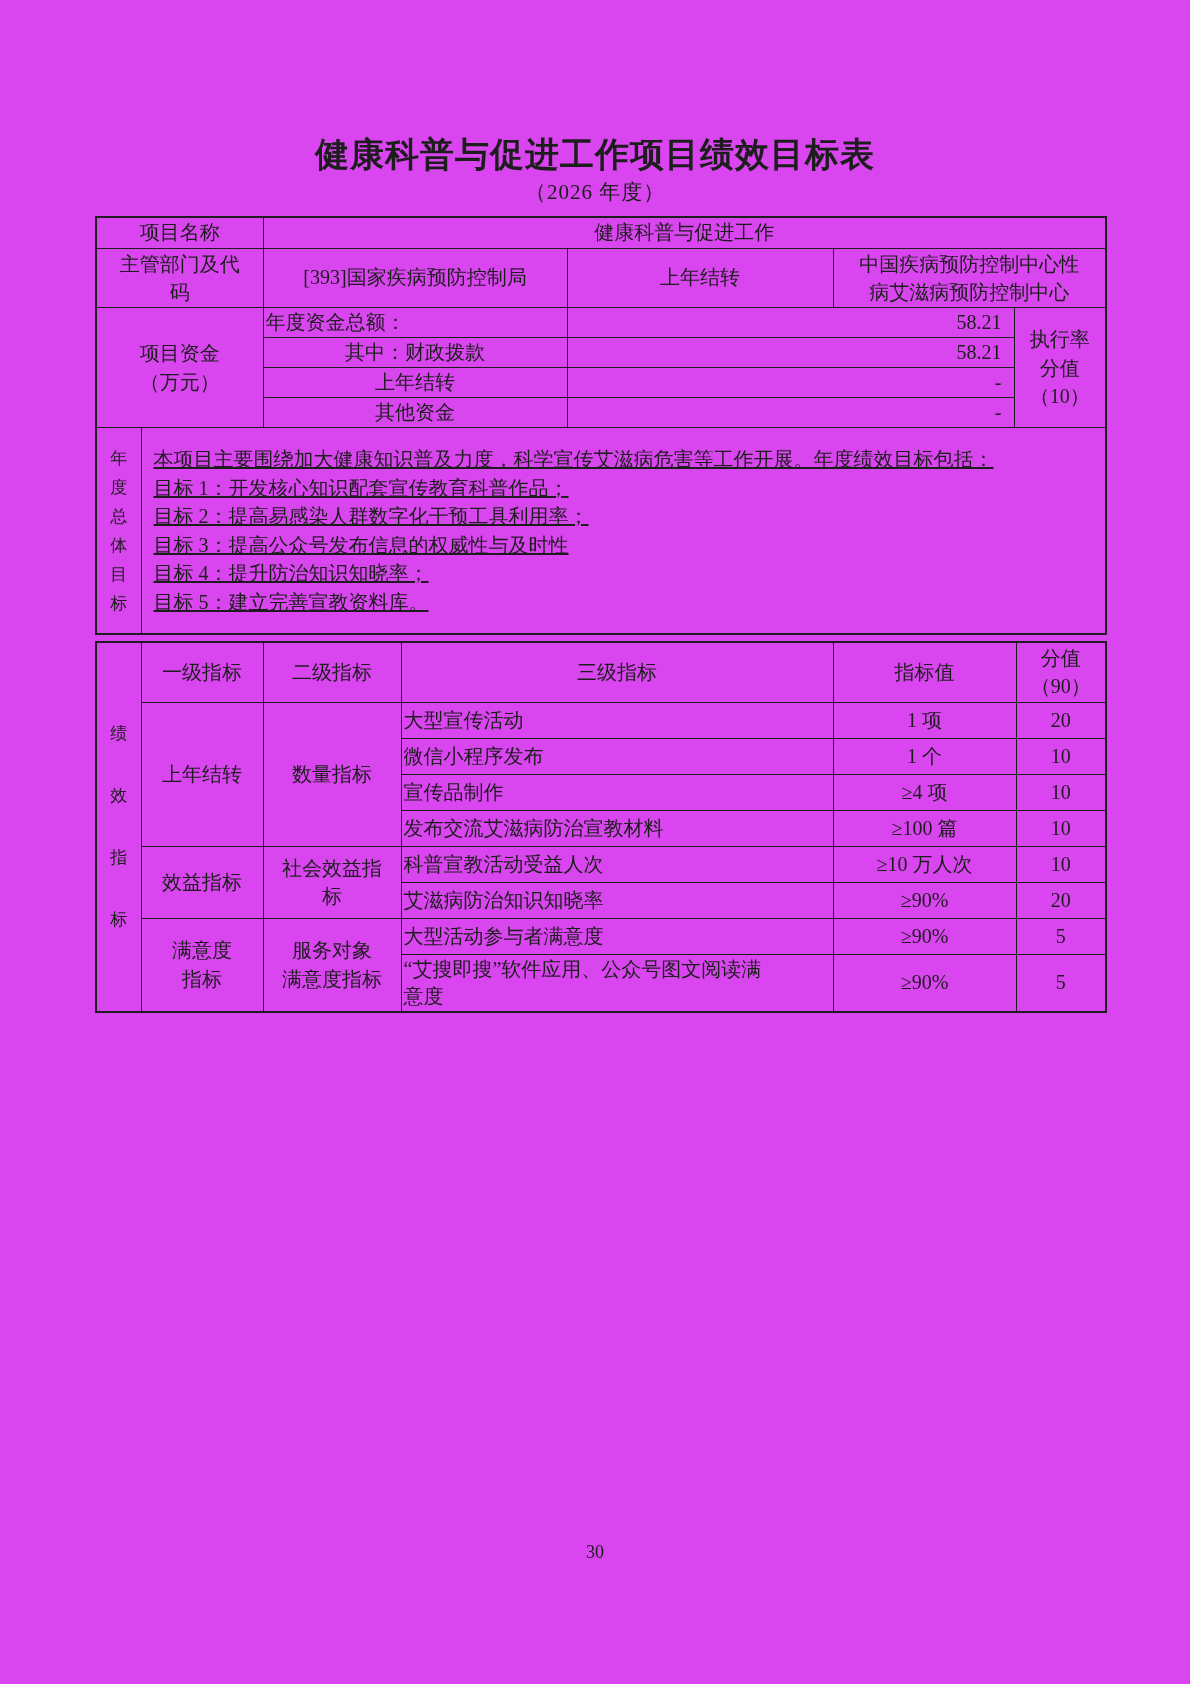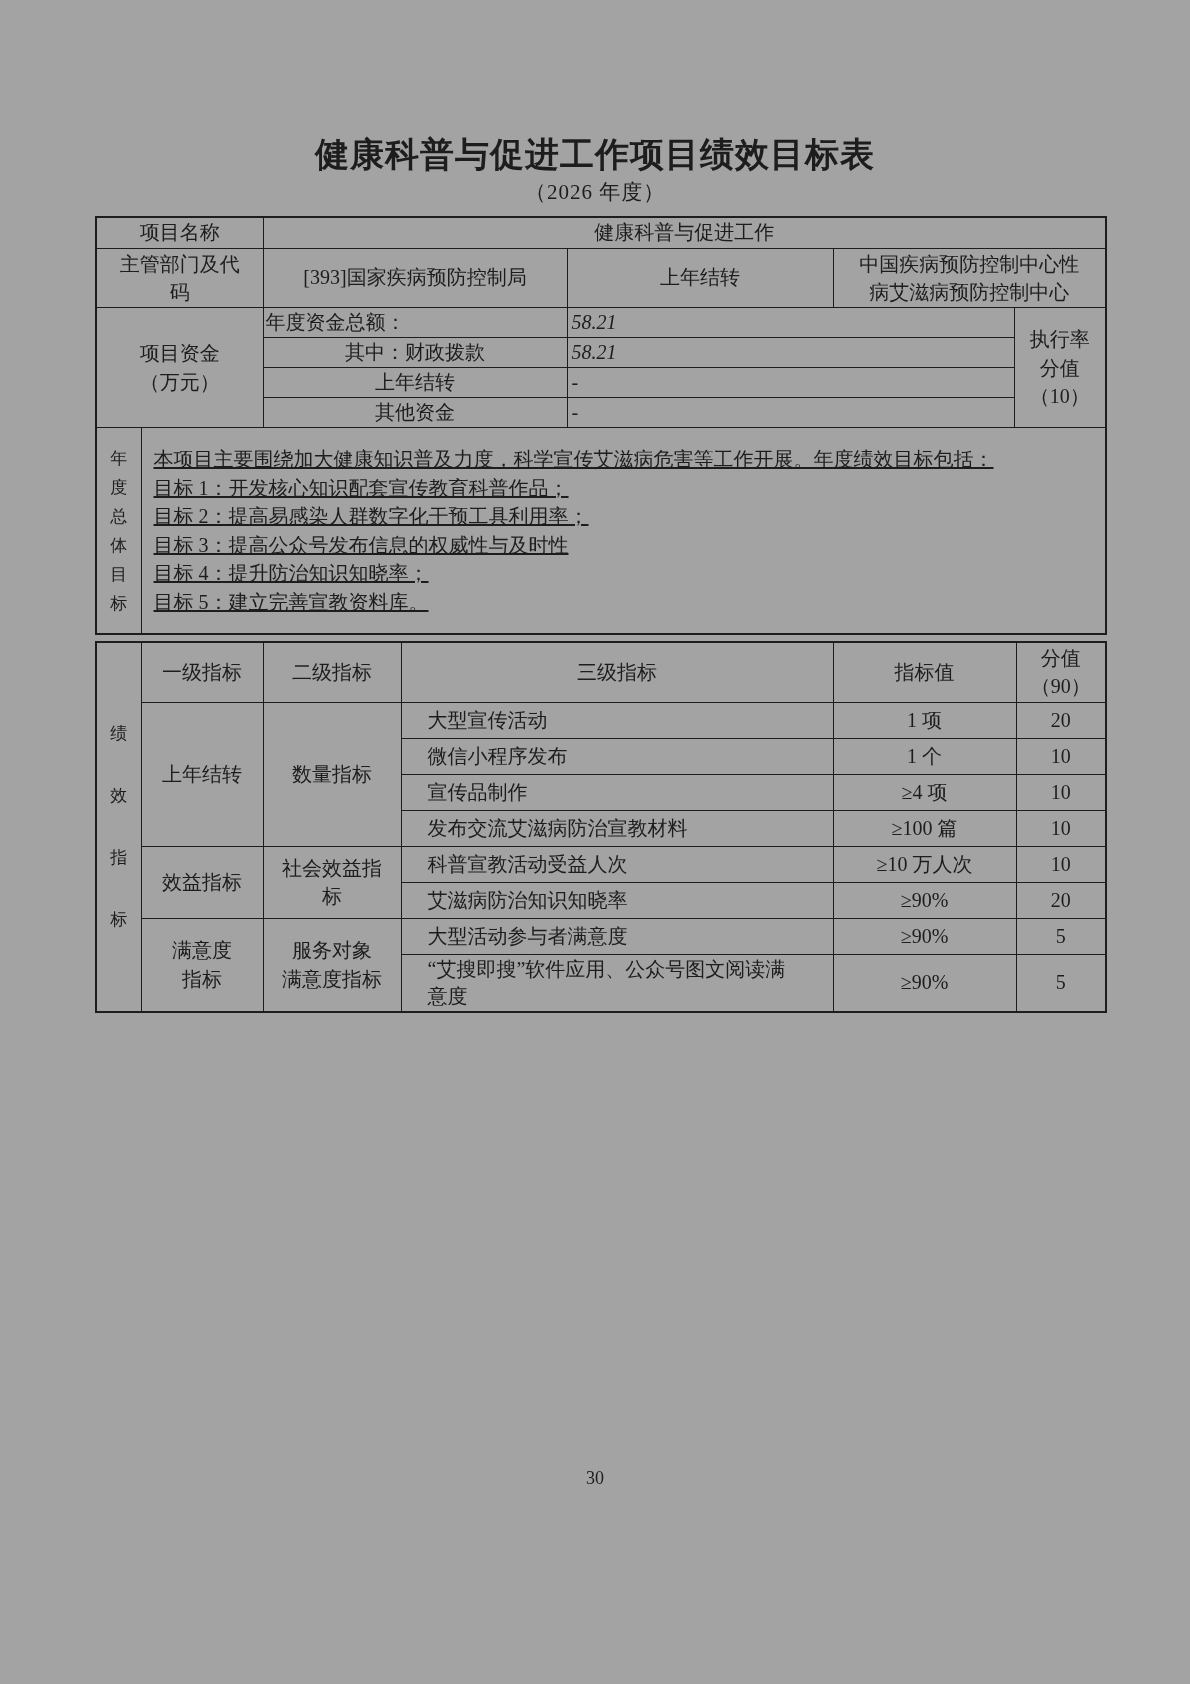--- a/index.html
+++ b/index.html
@@ -3,21 +3,21 @@
 <meta charset="utf-8">
 <style>
   * { margin: 0; padding: 0; box-sizing: border-box; }
   html, body { background: #e8e8e8; }
   body { font-family: "Liberation Serif", "DejaVu Serif", serif; color: #1d1d1d; }
   .page {
     position: relative;
     width: 1190px;
     height: 1684px;
     margin: 0 auto;
-    background: #a3a3a3;
+    background: #d946ef;
     overflow: hidden;
   }
   .doc-title {
     padding-top: 132px;
     text-align: center;
     font-size: 34px;
     font-weight: 700;
     letter-spacing: 1px;
     font-family: "Liberation Sans", "DejaVu Sans", sans-serif;
   }
@@ -43,44 +43,44 @@
     padding: 1px 4px;
     overflow: hidden;
   }
   table { border: 2px solid #1d1d1d; }
   .ml { white-space: pre-line; line-height: 1.42; }
   .row-a td { height: 31px; }
   .row-b td { height: 56px; }
   .fund-row td { height: 29px; }
   .goal-row td { height: 206px; }
   .left { text-align: left; padding-left: 2px; }
-  .right { text-align: left; padding-right: 12px; font-style: italic; }
+  .right { text-align: right; padding-right: 12px; }
   .vtext {
     width: 24px;
     margin: 0 auto;
     word-break: break-all;
     font-size: 17px;
   }
   .v-goal .vtext { line-height: 29px; }
   .v-ind .vtext { line-height: 62px; }
   .goal-cell {
     text-align: left;
     vertical-align: middle;
     padding: 6px 10px 6px 12px;
   }
   .goal-line { line-height: 28.5px; text-decoration: underline; }
   .hdr td { height: 53px; }
   .ind-row td { height: 36px; }
   .ind-row.tall td { height: 56px; }
-  .name-cell { text-align: left; padding-left: 26px; line-height: 1.35; font-family: Liberation Serif, serif; }
+  .name-cell { text-align: left; padding-left: 2px; line-height: 1.35; font-family: Liberation Serif, serif; }
   .page-number {
     position: absolute;
     left: 0;
     width: 100%;
-    top: 1468px;
+    top: 1542px;
     text-align: center;
     font-size: 18px;
   }
 </style>
 </head>
 <body>
 
 <div class="page">
 
   <div class="doc-title">健康科普与促进工作项目绩效目标表</div>

